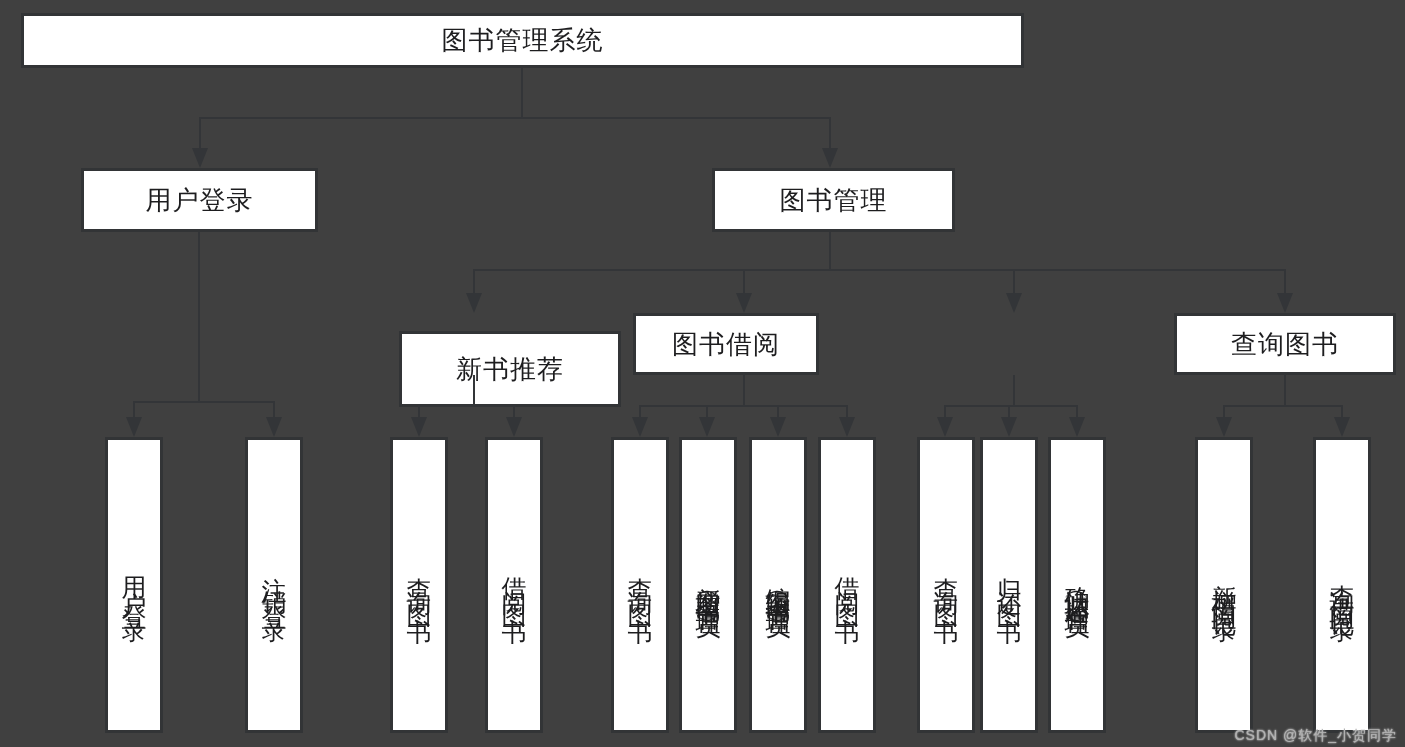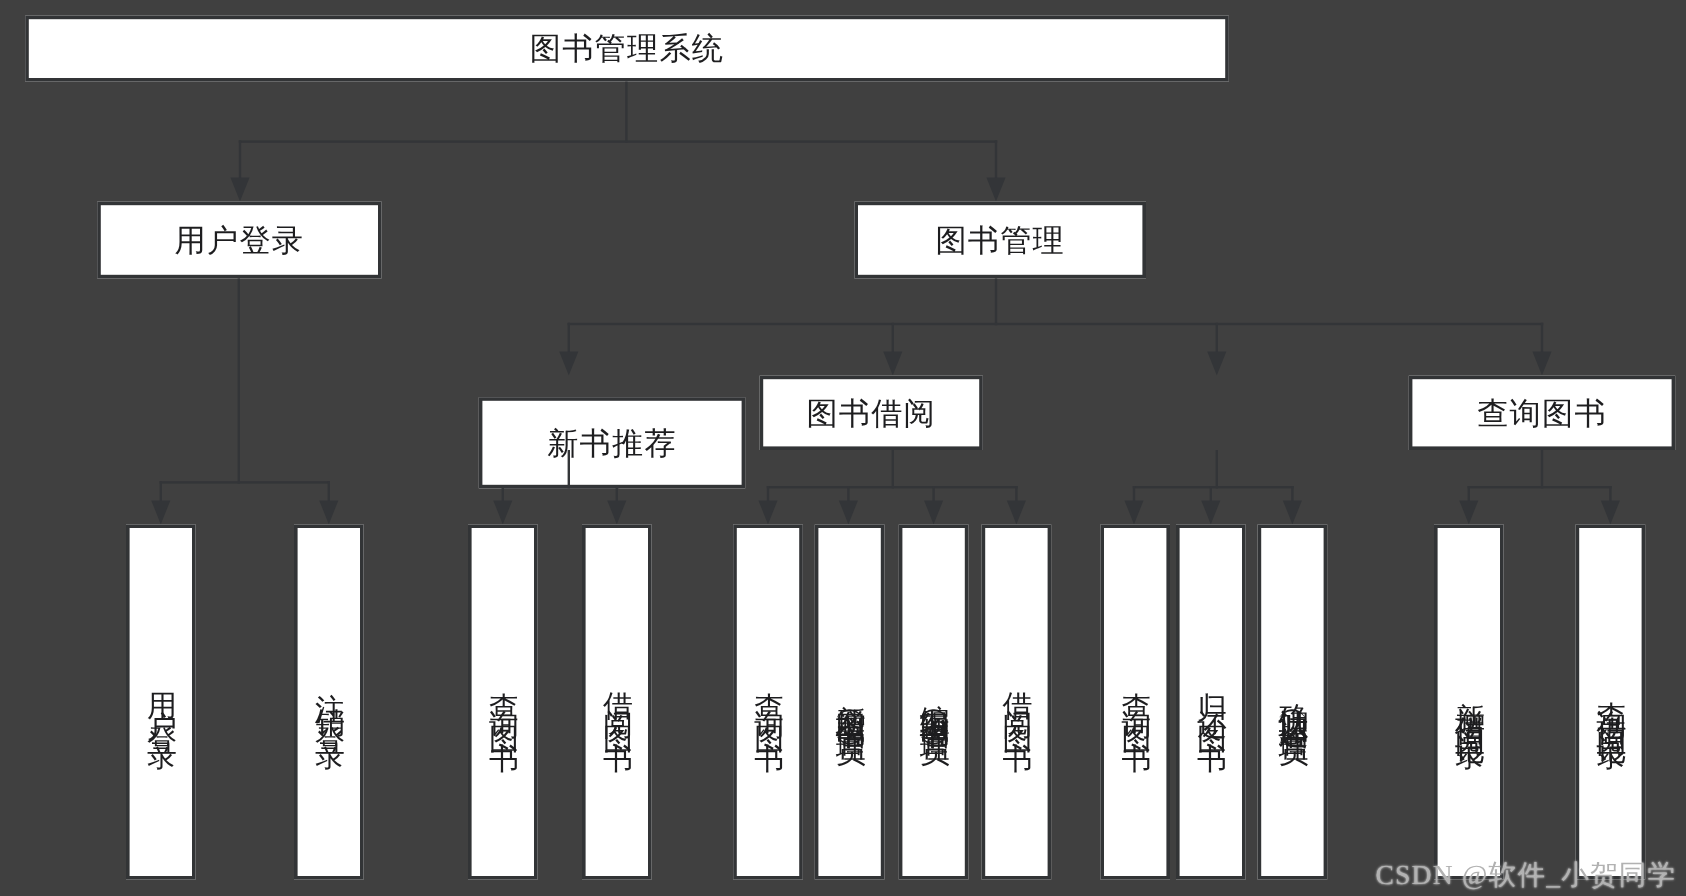--- a/index.html
+++ b/index.html
@@ -28,22 +28,22 @@
   
   .hline{position:absolute;height:2px;background:#333538;}
   .vline{position:absolute;width:2px;background:#333538;}
   .arrow{
     position:absolute;width:0;height:0;
     border-left:8px solid transparent;border-right:8px solid transparent;
     border-top:20px solid #333538;
   }
   
   #watermark{
-    position:absolute;right:8px;bottom:2px;font-size:23px;color:#b2b2b2;
-    letter-spacing:1px;text-shadow:0 0 2px #ffffff;font-family:Liberation Serif, serif;
+    position:absolute;right:8px;bottom:2px;font-size:14px;color:#b2b2b2;
+    letter-spacing:1px;text-shadow:0 0 2px #ffffff;
   }
 </style>
 </head>
 <body>
 
 <div id="stage">
 
   <div class="hnode" style="left:21px;top:13px;width:1003px;height:55px;">
     <span>图书管理系统</span>
   </div>

